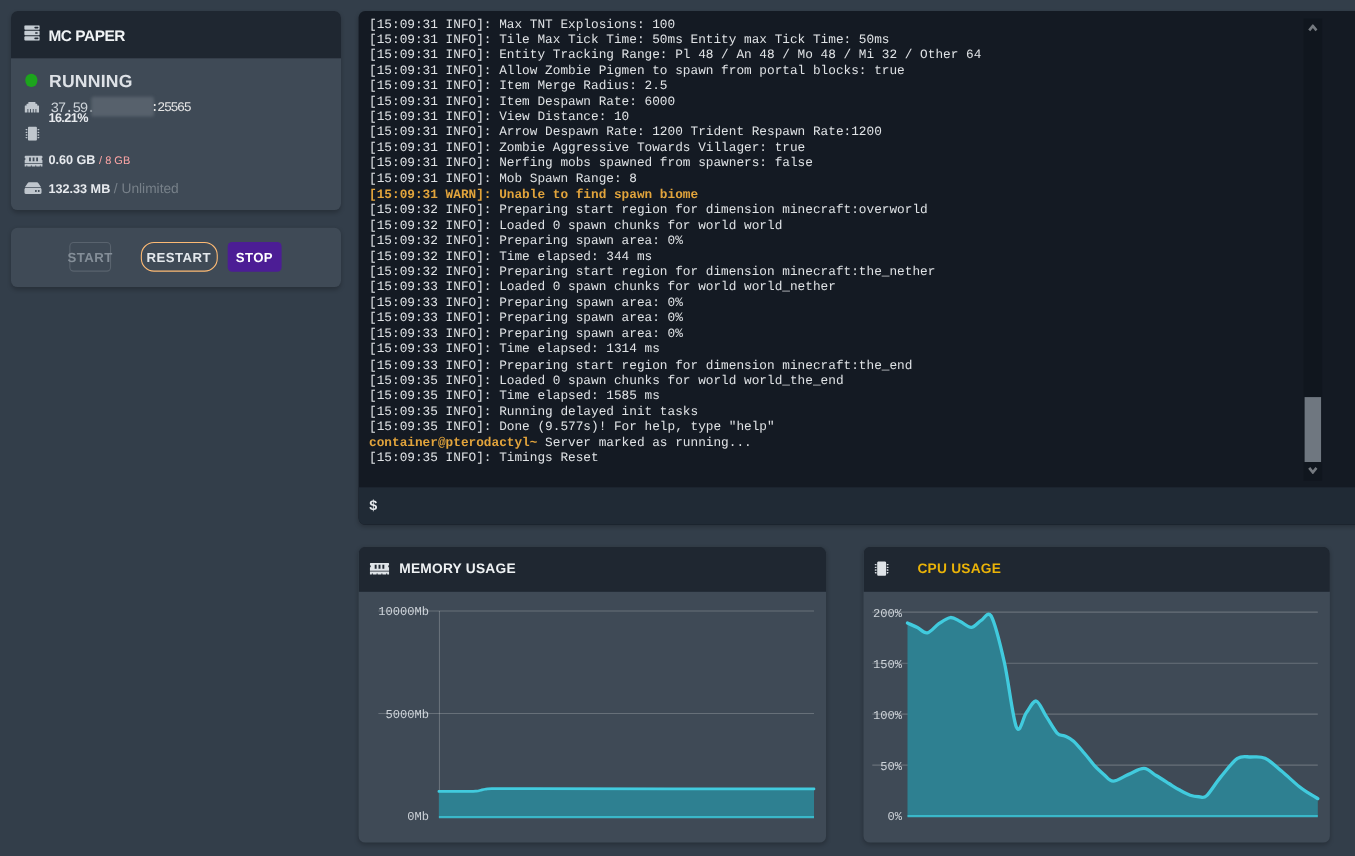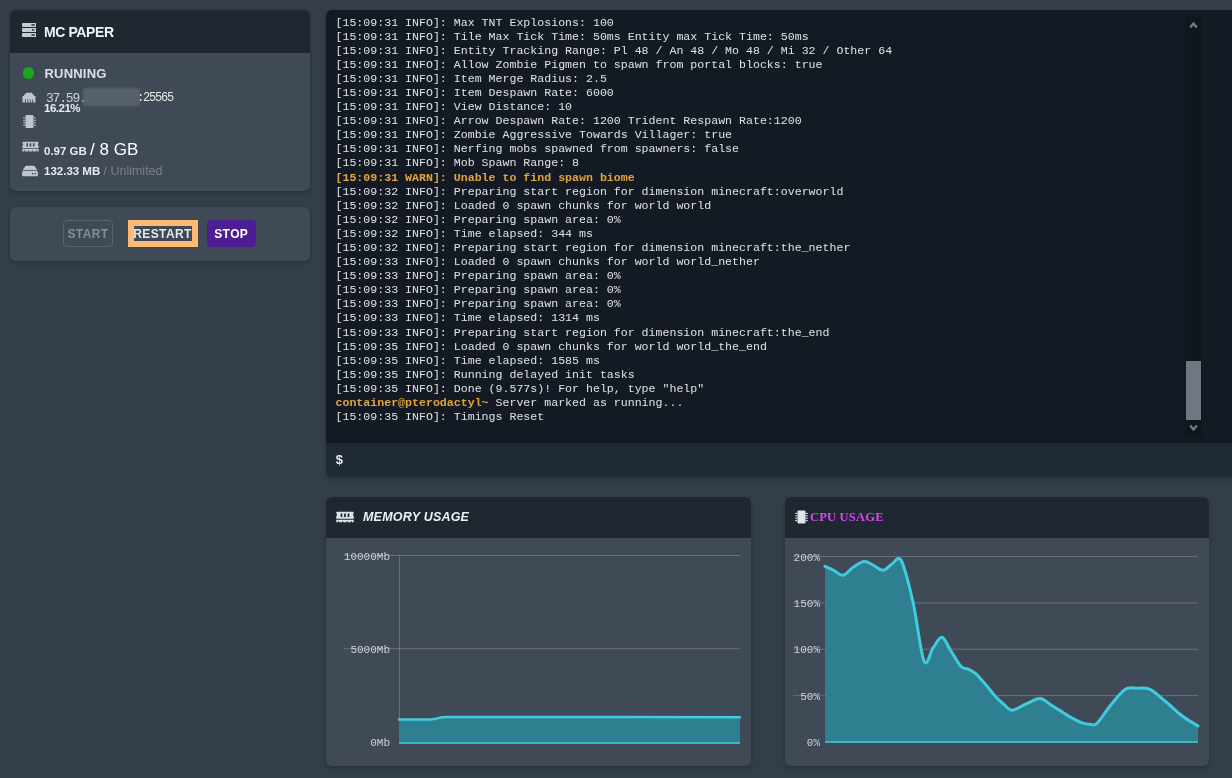--- a/index.html
+++ b/index.html
@@ -22,48 +22,48 @@
         <rect x="0" y="4.95" width="14.5" height="4.1" rx="1" fill="#c6cdd4"></rect>
         <rect x="0" y="9.9" width="14.5" height="4.1" rx="1" fill="#c6cdd4"></rect>
         <rect x="9.2" y="1.3" width="3.8" height="1.5" rx="0.7" fill="#222a34"></rect>
         <rect x="9.8" y="6.25" width="2.6" height="1.5" rx="0.7" fill="#222a34"></rect>
         <rect x="9.2" y="11.2" width="3.8" height="1.5" rx="0.7" fill="#222a34"></rect>
       </svg>
     <span style="margin-left:8px; font-size:14px; font-weight:bold; color:#f0f3f5; letter-spacing:-0.4px;">MC PAPER</span>
   </div>
 
   <div class="abs" style="left:12.5px; top:57px; width:11.5px; height:11.5px; border-radius:50%; background:#1ca41c;"></div>
-  <div class="abs" style="left:34.5px; top:56px; font-size:13px; font-weight:bold; color:#dde1e6; letter-spacing:0.2px;">RUNNING</div>
+  <div class="abs" style="left:34.5px; top:56px; font-size:16px; font-weight:bold; color:#dde1e6; letter-spacing:0.2px;">RUNNING</div>
 
   <svg class="abs" style="left:12px; top:81px;" width="14" height="13" viewBox="0 0 512 512" fill="#bfc6cd">
       <path d="M496 192h-48v-48c0-8.8-7.2-16-16-16h-48V80c0-8.8-7.2-16-16-16H144c-8.8 0-16 7.2-16 16v48H80c-8.8 0-16 7.2-16 16v48H16c-8.8 0-16 7.2-16 16v224c0 8.8 7.2 16 16 16h80V320h32v128h64V320h32v128h64V320h32v128h64V320h32v128h80c8.8 0 16-7.2 16-16V208c0-8.8-7.2-16-16-16z"></path>
     </svg>
   <div class="abs mono" style="left:36px; top:81px; font-size:13px; color:#ccd2d8; letter-spacing:-1.2px;">37.59.</div>
   <div class="abs" style="left:73px; top:78px; width:57px; height:18px; background:#57616c; border-radius:2px; filter:blur(1.3px);"></div>
   <div class="abs mono" style="left:127px; top:81px; font-size:12px; color:#e5e5e5; letter-spacing:-1.2px;">:25565</div>
 
   <svg class="abs" style="left:13px; top:105px;" width="13" height="13" viewBox="0 0 512 512" fill="#bfc6cd">
       <path d="M416 48v416c0 26.51-21.49 48-48 48H144c-26.51 0-48-21.49-48-48V48c0-26.51 21.49-48 48-48h224c26.51 0 48 21.49 48 48zm96 58v12a6 6 0 0 1-6 6h-18v6a6 6 0 0 1-6 6h-42V88h42a6 6 0 0 1 6 6v6h18a6 6 0 0 1 6 6zm0 96v12a6 6 0 0 1-6 6h-18v6a6 6 0 0 1-6 6h-42v-48h42a6 6 0 0 1 6 6v6h18a6 6 0 0 1 6 6zm0 96v12a6 6 0 0 1-6 6h-18v6a6 6 0 0 1-6 6h-42v-48h42a6 6 0 0 1 6 6v6h18a6 6 0 0 1 6 6zm0 96v12a6 6 0 0 1-6 6h-18v6a6 6 0 0 1-6 6h-42v-48h42a6 6 0 0 1 6 6v6h18a6 6 0 0 1 6 6zM30 376h42v48H30a6 6 0 0 1-6-6v-6H6a6 6 0 0 1-6-6v-12a6 6 0 0 1 6-6h18v-6a6 6 0 0 1 6-6zm0-96h42v48H30a6 6 0 0 1-6-6v-6H6a6 6 0 0 1-6-6v-12a6 6 0 0 1 6-6h18v-6a6 6 0 0 1 6-6zm0-96h42v48H30a6 6 0 0 1-6-6v-6H6a6 6 0 0 1-6-6v-12a6 6 0 0 1 6-6h18v-6a6 6 0 0 1 6-6zm0-96h42v48H30a6 6 0 0 1-6-6v-6H6a6 6 0 0 1-6-6v-12a6 6 0 0 1 6-6h18v-6a6 6 0 0 1 6-6z"></path>
     </svg>
   <div class="abs" style="left:34px; top:92px; font-size:11.5px; font-weight:bold; color:#e7eaee; letter-spacing:-0.5px;">16.21%</div>
 
   <svg class="abs" style="left:11.5px; top:129.5px;" width="17" height="13" viewBox="0 0 640 512" fill="#bfc6cd">
       <path d="M640 130.94V96c0-17.67-14.33-32-32-32H32C14.33 64 0 78.33 0 96v34.94c18.6 6.61 32 24.19 32 45.06s-13.4 38.45-32 45.06V320h640v-98.94c-18.6-6.61-32-24.19-32-45.06s13.4-38.45 32-45.06zM224 256h-64V128h64v128zm128 0h-64V128h64v128zm128 0h-64V128h64v128zM0 448h64v-26.67c0-8.84 7.16-16 16-16s16 7.16 16 16V448h128v-26.67c0-8.84 7.16-16 16-16s16 7.16 16 16V448h128v-26.67c0-8.84 7.16-16 16-16s16 7.16 16 16V448h128v-26.67c0-8.84 7.16-16 16-16s16 7.16 16 16V448h64v-96H0v96z"></path>
     </svg>
-  <div class="abs" style="left:34px; top:129.5px; font-size:11.5px; color:#e7eaee;"><b>0.97 GB</b> <span style="color:#ffffff; font-size:17px;">/ 8 GB</span></div>
+  <div class="abs" style="left:34px; top:129.5px; font-size:11.5px; color:#e7eaee;"><b>0.60 GB</b> <span style="color:#fca5a5; font-size:10px;">/ 8 GB</span></div>
 
   <svg class="abs" style="left:11.5px; top:153.5px;" width="16" height="14" viewBox="0 0 576 512" fill="#bfc6cd">
       <path d="M576 304v96c0 26.51-21.49 48-48 48H48c-26.51 0-48-21.49-48-48v-96c0-26.51 21.49-48 48-48h480c26.51 0 48 21.49 48 48zm-48-80a79.557 79.557 0 0 1 30.777 6.165L462.25 85.374A48.003 48.003 0 0 0 422.311 64H153.689a48 48 0 0 0-39.938 21.374L17.223 230.165A79.557 79.557 0 0 1 48 224h480zm-48 96c-17.673 0-32 14.327-32 32s14.327 32 32 32 32-14.327 32-32-14.327-32-32-32zm-96 0c-17.673 0-32 14.327-32 32s14.327 32 32 32 32-14.327 32-32-14.327-32-32-32z"></path>
     </svg>
   <div class="abs" style="left:34px; top:154px; font-size:11.5px; color:#e7eaee;"><b>132.33 MB</b> <span style="color:#778089; font-size:12.5px;">/ Unlimited</span></div>
 </div>
 
 <div class="card" style="left:10px; top:206.5px; width:300px; height:54.5px;">
-  <div class="abs" style="left:53px; top:13.5px; width:50px; height:27px; border:1px solid #59636e; border-radius:4px; color:#848e98; font-size:12px; font-weight:bold; letter-spacing:0.4px; display:flex; align-items:center; justify-content:center;">START</div>
-  <div class="abs" style="left:117.5px; top:13.5px; width:70px; height:27px; border:6px solid #fdba74; border-radius:0; color:#e4e8ec; font-size:12px; font-weight:bold; letter-spacing:0.4px; display:flex; align-items:center; justify-content:center;">RESTART</div>
+  <div class="abs" style="left:53px; top:13.5px; width:38px; height:27px; border:1px solid #59636e; border-radius:4px; color:#848e98; font-size:12px; font-weight:bold; letter-spacing:0.4px; display:flex; align-items:center; justify-content:center;">START</div>
+  <div class="abs" style="left:117.5px; top:13.5px; width:70px; height:27px; border:1px solid #fdba74; border-radius:12px; color:#e4e8ec; font-size:12px; font-weight:bold; letter-spacing:0.4px; display:flex; align-items:center; justify-content:center;">RESTART</div>
   <div class="abs" style="left:196.5px; top:13.5px; width:49.5px; height:27px; background:#4c1d95; border-radius:4px; color:#fff; font-size:12px; font-weight:bold; letter-spacing:0.4px; display:flex; align-items:center; justify-content:center;">STOP</div>
 </div>
 
 <div class="card" style="left:326px; top:10px; width:1023px; height:467px; background:#141a23;">
   <div class="abs mono" id="log" style="left:9.5px; top:5.5px; font-size:11.6px; line-height:14.09px; color:#dfe2e5; white-space:pre;"><div>[15:09:31 INFO]: Max TNT Explosions: 100</div><div>[15:09:31 INFO]: Tile Max Tick Time: 50ms Entity max Tick Time: 50ms</div><div>[15:09:31 INFO]: Entity Tracking Range: Pl 48 / An 48 / Mo 48 / Mi 32 / Other 64</div><div>[15:09:31 INFO]: Allow Zombie Pigmen to spawn from portal blocks: true</div><div>[15:09:31 INFO]: Item Merge Radius: 2.5</div><div>[15:09:31 INFO]: Item Despawn Rate: 6000</div><div>[15:09:31 INFO]: View Distance: 10</div><div>[15:09:31 INFO]: Arrow Despawn Rate: 1200 Trident Respawn Rate:1200</div><div>[15:09:31 INFO]: Zombie Aggressive Towards Villager: true</div><div>[15:09:31 INFO]: Nerfing mobs spawned from spawners: false</div><div>[15:09:31 INFO]: Mob Spawn Range: 8</div><div style="color:#e2a43c;font-weight:bold;">[15:09:31 WARN]: Unable to find spawn biome</div><div>[15:09:32 INFO]: Preparing start region for dimension minecraft:overworld</div><div>[15:09:32 INFO]: Loaded 0 spawn chunks for world world</div><div>[15:09:32 INFO]: Preparing spawn area: 0%</div><div>[15:09:32 INFO]: Time elapsed: 344 ms</div><div>[15:09:32 INFO]: Preparing start region for dimension minecraft:the_nether</div><div>[15:09:33 INFO]: Loaded 0 spawn chunks for world world_nether</div><div>[15:09:33 INFO]: Preparing spawn area: 0%</div><div>[15:09:33 INFO]: Preparing spawn area: 0%</div><div>[15:09:33 INFO]: Preparing spawn area: 0%</div><div>[15:09:33 INFO]: Time elapsed: 1314 ms</div><div>[15:09:33 INFO]: Preparing start region for dimension minecraft:the_end</div><div>[15:09:35 INFO]: Loaded 0 spawn chunks for world world_the_end</div><div>[15:09:35 INFO]: Time elapsed: 1585 ms</div><div>[15:09:35 INFO]: Running delayed init tasks</div><div>[15:09:35 INFO]: Done (9.577s)! For help, type "help"</div><div><span style="color:#e2a43c;font-weight:bold;">container@pterodactyl~</span> Server marked as running...</div><div>[15:09:35 INFO]: Timings Reset</div></div>
 
   <div class="abs mono" style="left:0; bottom:0; width:100%; height:34px; background:#202a35; color:#e8ebee; font-size:13px; font-weight:bold; display:flex; align-items:center; padding-left:9.5px;">$</div>
 
   <div class="abs" style="left:858.5px; top:7px; width:17px; height:420px; background:#10161e;"></div>
   <svg class="abs" style="left:862.5px; top:11.5px;" width="9" height="7" viewBox="0 0 9 7">
@@ -73,41 +73,41 @@
   <svg class="abs" style="left:862.5px; top:414px;" width="9" height="7" viewBox="0 0 9 7">
       <path d="M1.2 1.4 L4.5 5.4 L7.8 1.4" stroke="#74797f" stroke-width="2.4" fill="none"></path>
     </svg>
 </div>
 
 <div class="card" style="left:326px; top:497px; width:425px; height:269px;">
   <div class="chead" style="height:40.5px; padding-left:10px;">
     <svg width="18" height="14" viewBox="0 0 640 512" fill="#dfe4e8">
         <path d="M640 130.94V96c0-17.67-14.33-32-32-32H32C14.33 64 0 78.33 0 96v34.94c18.6 6.61 32 24.19 32 45.06s-13.4 38.45-32 45.06V320h640v-98.94c-18.6-6.61-32-24.19-32-45.06s13.4-38.45 32-45.06zM224 256h-64V128h64v128zm128 0h-64V128h64v128zm128 0h-64V128h64v128zM0 448h64v-26.67c0-8.84 7.16-16 16-16s16 7.16 16 16V448h128v-26.67c0-8.84 7.16-16 16-16s16 7.16 16 16V448h128v-26.67c0-8.84 7.16-16 16-16s16 7.16 16 16V448h128v-26.67c0-8.84 7.16-16 16-16s16 7.16 16 16V448h64v-96H0v96z"></path>
       </svg>
-    <span style="margin-left:9px; font-size:12.5px; font-weight:bold; color:#eef1f3; letter-spacing:0.2px;font-style:italic;">MEMORY USAGE</span>
+    <span style="margin-left:9px; font-size:12.5px; font-weight:bold; color:#eef1f3; letter-spacing:0.2px;">MEMORY USAGE</span>
   </div>
   <svg class="abs" style="left:0; top:40.5px;" width="425" height="228.5" viewBox="0 0 425 228.5">
     <text x="64" y="21.5" text-anchor="end" font-family="Liberation Mono, monospace" font-size="11" fill="#ccd2d8">10000Mb</text>
     <text x="64" y="114.7" text-anchor="end" font-family="Liberation Mono, monospace" font-size="11" fill="#ccd2d8">5000Mb</text>
     <text x="64" y="207.8" text-anchor="end" font-family="Liberation Mono, monospace" font-size="11" fill="#ccd2d8">0Mb</text>
     <line x1="18" y1="17.5" x2="414" y2="17.5" stroke="rgba(255,255,255,0.21)" stroke-width="1"></line>
     <line x1="18" y1="110.7" x2="414" y2="110.7" stroke="rgba(255,255,255,0.21)" stroke-width="1"></line>
     <line x1="73.5" y1="17.5" x2="73.5" y2="205.5" stroke="rgba(255,255,255,0.21)" stroke-width="1"></line>
     <path d="M73.0 181.5 C77.5 181.5 94.3 181.6 100.0 181.5 C105.7 181.4 105.2 181.4 107.0 181.2 C108.8 181.0 109.7 180.7 111.0 180.4 C112.3 180.1 113.3 179.7 115.0 179.5 C116.7 179.3 115.0 179.1 121.0 179.0 C128.5 178.9 121.0 179.0 160.0 179.0 C208.8 179.0 371.7 179.2 414.0 179.2 L414 205.5 L73 205.5 Z" fill="#2e8091"></path>
     <path d="M73.0 181.5 C77.5 181.5 94.3 181.6 100.0 181.5 C105.7 181.4 105.2 181.4 107.0 181.2 C108.8 181.0 109.7 180.7 111.0 180.4 C112.3 180.1 113.3 179.7 115.0 179.5 C116.7 179.3 115.0 179.1 121.0 179.0 C128.5 178.9 121.0 179.0 160.0 179.0 C208.8 179.0 371.7 179.2 414.0 179.2" fill="none" stroke="#41cbde" stroke-width="2.5" stroke-linecap="round"></path>
     <line x1="73" y1="204.9" x2="414" y2="204.9" stroke="#3cc3d5" stroke-width="2" opacity="0.85"></line>
   </svg>
 </div>
 
 <div class="card" style="left:785px; top:497px; width:424px; height:269px;">
   <div class="chead" style="height:40.5px; padding-left:10px;">
     <svg width="13" height="14" viewBox="0 0 512 512" fill="#dfe4e8">
         <path d="M416 48v416c0 26.51-21.49 48-48 48H144c-26.51 0-48-21.49-48-48V48c0-26.51 21.49-48 48-48h224c26.51 0 48 21.49 48 48zm96 58v12a6 6 0 0 1-6 6h-18v6a6 6 0 0 1-6 6h-42V88h42a6 6 0 0 1 6 6v6h18a6 6 0 0 1 6 6zm0 96v12a6 6 0 0 1-6 6h-18v6a6 6 0 0 1-6 6h-42v-48h42a6 6 0 0 1 6 6v6h18a6 6 0 0 1 6 6zm0 96v12a6 6 0 0 1-6 6h-18v6a6 6 0 0 1-6 6h-42v-48h42a6 6 0 0 1 6 6v6h18a6 6 0 0 1 6 6zm0 96v12a6 6 0 0 1-6 6h-18v6a6 6 0 0 1-6 6h-42v-48h42a6 6 0 0 1 6 6v6h18a6 6 0 0 1 6 6zM30 376h42v48H30a6 6 0 0 1-6-6v-6H6a6 6 0 0 1-6-6v-12a6 6 0 0 1 6-6h18v-6a6 6 0 0 1 6-6zm0-96h42v48H30a6 6 0 0 1-6-6v-6H6a6 6 0 0 1-6-6v-12a6 6 0 0 1 6-6h18v-6a6 6 0 0 1 6-6zm0-96h42v48H30a6 6 0 0 1-6-6v-6H6a6 6 0 0 1-6-6v-12a6 6 0 0 1 6-6h18v-6a6 6 0 0 1 6-6zm0-96h42v48H30a6 6 0 0 1-6-6v-6H6a6 6 0 0 1-6-6v-12a6 6 0 0 1 6-6h18v-6a6 6 0 0 1 6-6z"></path>
       </svg>
-    <span style="margin-left:2px; font-size:12.5px; font-weight:bold; color:#d946ef; letter-spacing:0.2px;font-family:Liberation Serif, serif;">CPU USAGE</span>
+    <span style="margin-left:26px; font-size:12.5px; font-weight:bold; color:#eab308; letter-spacing:0.2px;">CPU USAGE</span>
   </div>
   <svg class="abs" style="left:0; top:40.5px;" width="424" height="228.5" viewBox="0 0 424 228.5">
     <text x="35" y="22.5" text-anchor="end" font-family="Liberation Mono, monospace" font-size="11" fill="#ccd2d8">200%</text>
     <text x="35" y="68.9" text-anchor="end" font-family="Liberation Mono, monospace" font-size="11" fill="#ccd2d8">150%</text>
     <text x="35" y="115.2" text-anchor="end" font-family="Liberation Mono, monospace" font-size="11" fill="#ccd2d8">100%</text>
     <text x="35" y="161.6" text-anchor="end" font-family="Liberation Mono, monospace" font-size="11" fill="#ccd2d8">50%</text>
     <text x="35" y="207.9" text-anchor="end" font-family="Liberation Mono, monospace" font-size="11" fill="#ccd2d8">0%</text>
     <line x1="8" y1="18.5" x2="413" y2="18.5" stroke="rgba(255,255,255,0.21)" stroke-width="1"></line>
     <line x1="8" y1="64.9" x2="413" y2="64.9" stroke="rgba(255,255,255,0.21)" stroke-width="1"></line>
     <line x1="8" y1="111.2" x2="413" y2="111.2" stroke="rgba(255,255,255,0.21)" stroke-width="1"></line>

